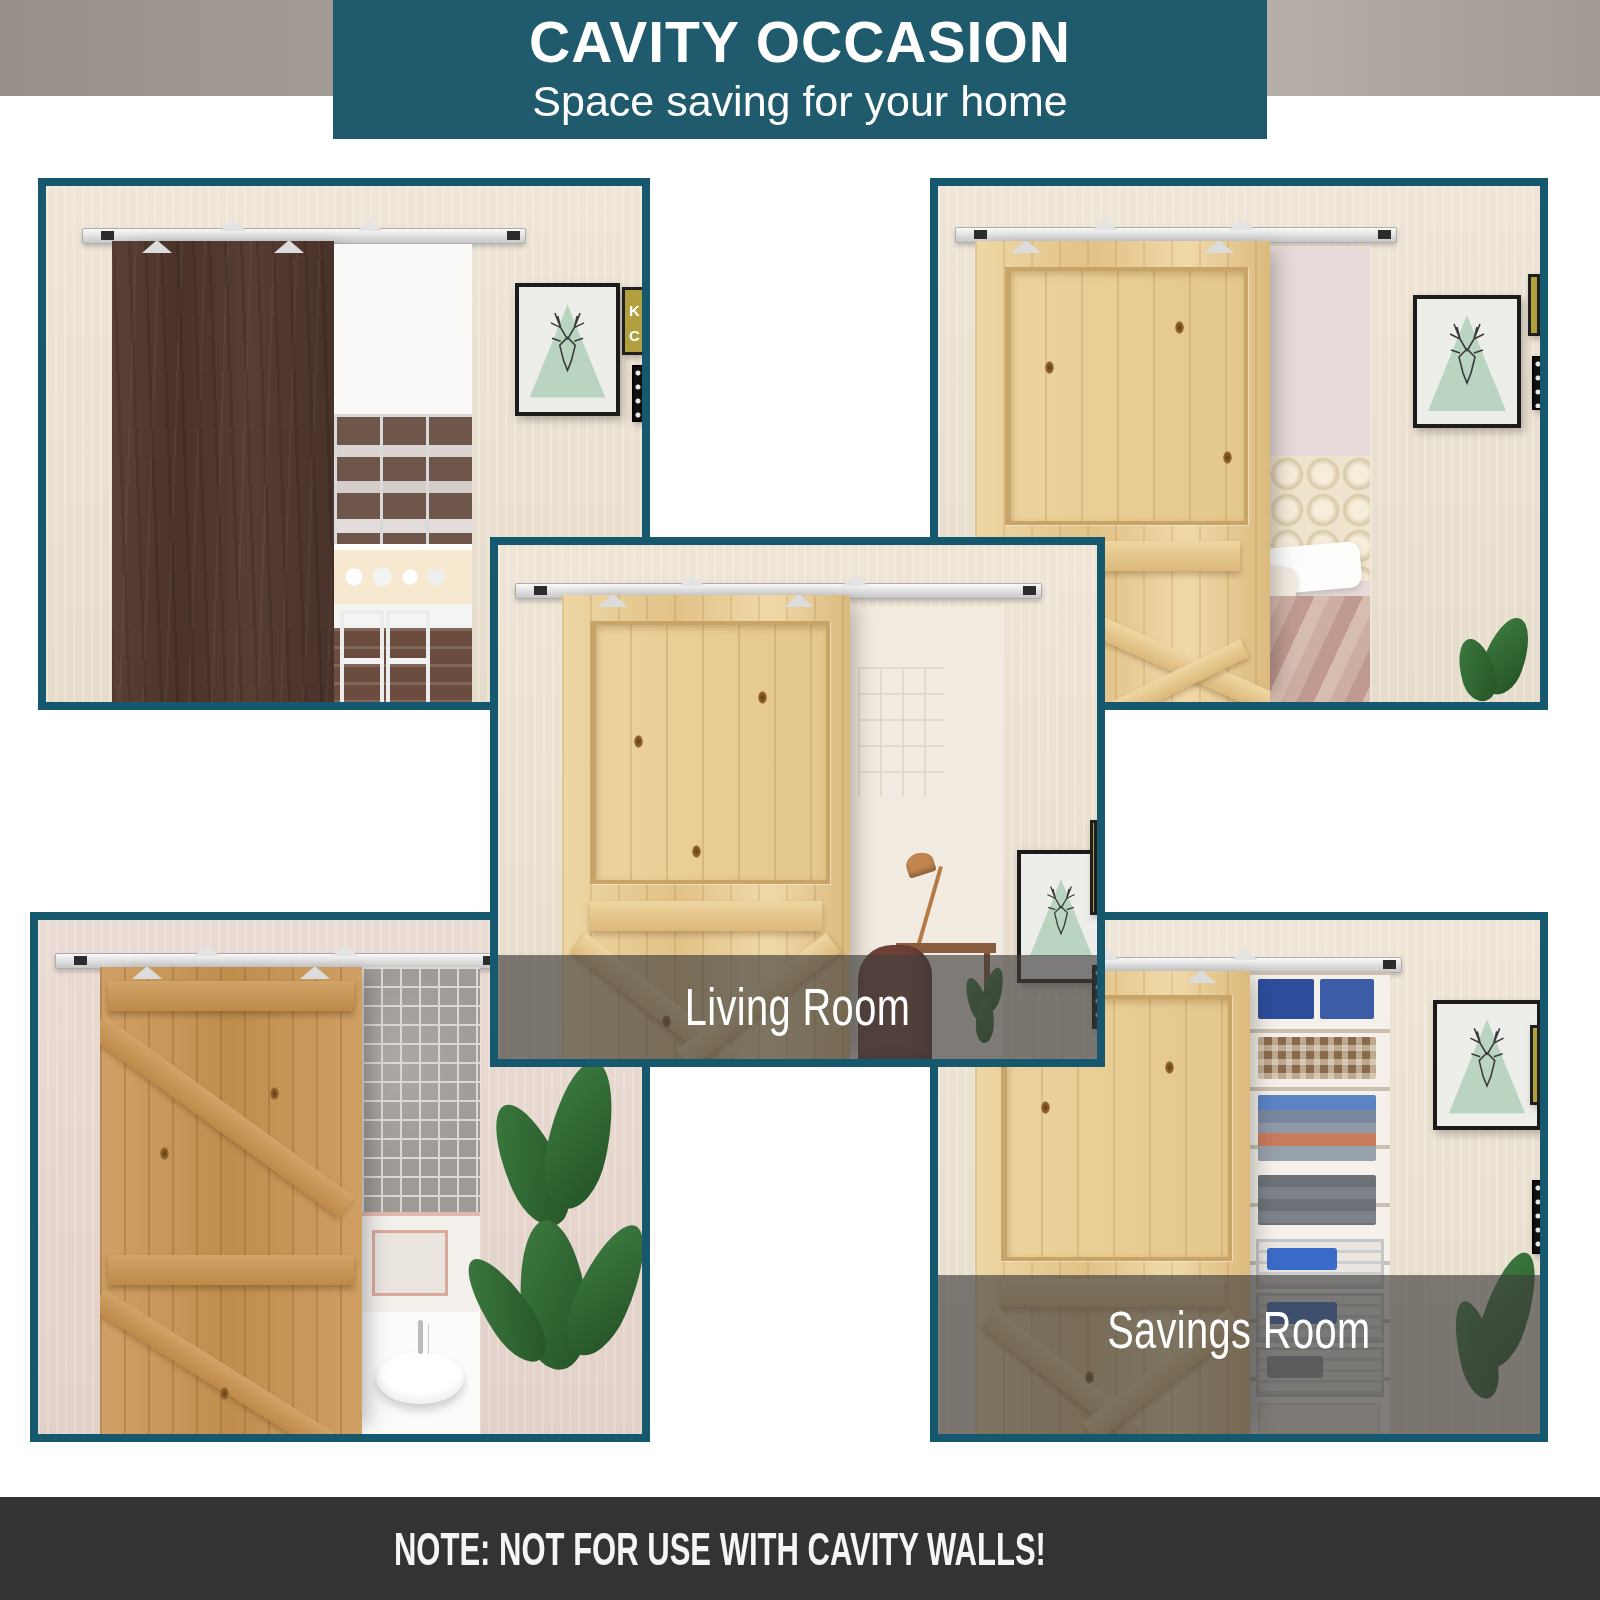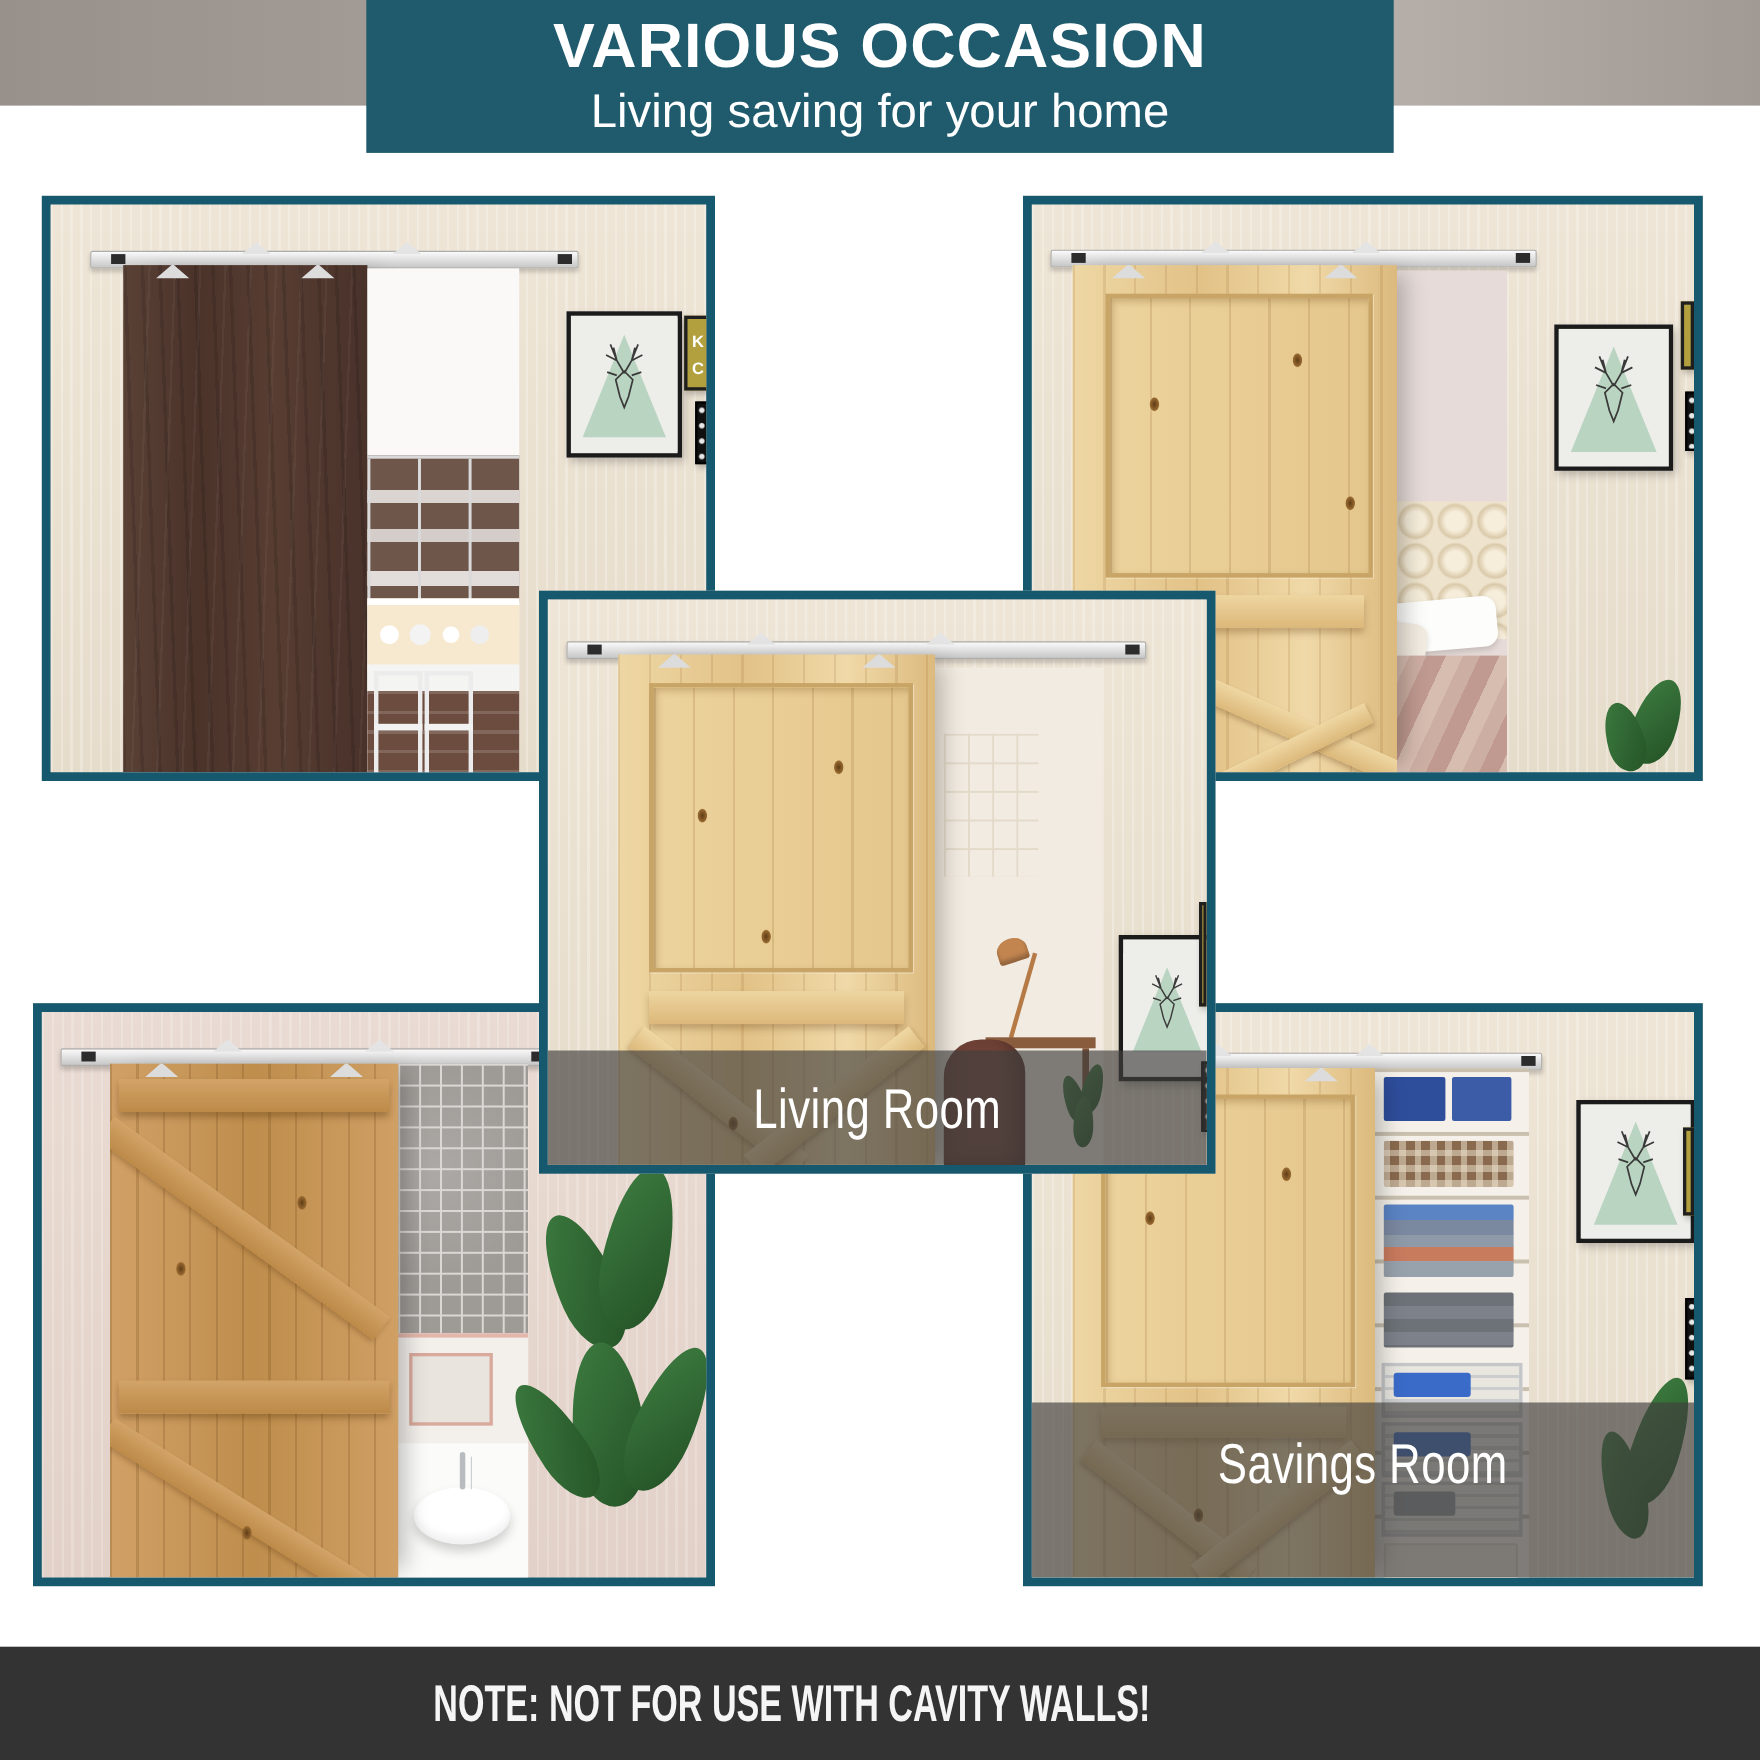--- a/index.html
+++ b/index.html
@@ -200,22 +200,22 @@
   #pb .leafgrp .p2{left:522px;top:452px;width:34px;height:64px;transform:rotate(-16deg);}
 </style>
 </head>
 <body>
 
 <div class="canvas">
 
   <div class="strip left"></div>
   <div class="strip right"></div>
   <div class="banner">
-    <div class="title">VARIOUS OCCASION</div>
-    <div class="subtitle">Living saving for your home</div>
+    <div class="title">CAVITY OCCASION</div>
+    <div class="subtitle">Space saving for your home</div>
   </div>
 
   <div class="panel" id="pk">
     <div class="photo">
       <div class="wall"></div>
       <div class="track" style="left:36px;top:42px;width:442px;">
         <span class="cap l"></span>
           <span class="cap r"></span>
           <span class="hang h1"></span>
           <span class="hang h2"></span>

